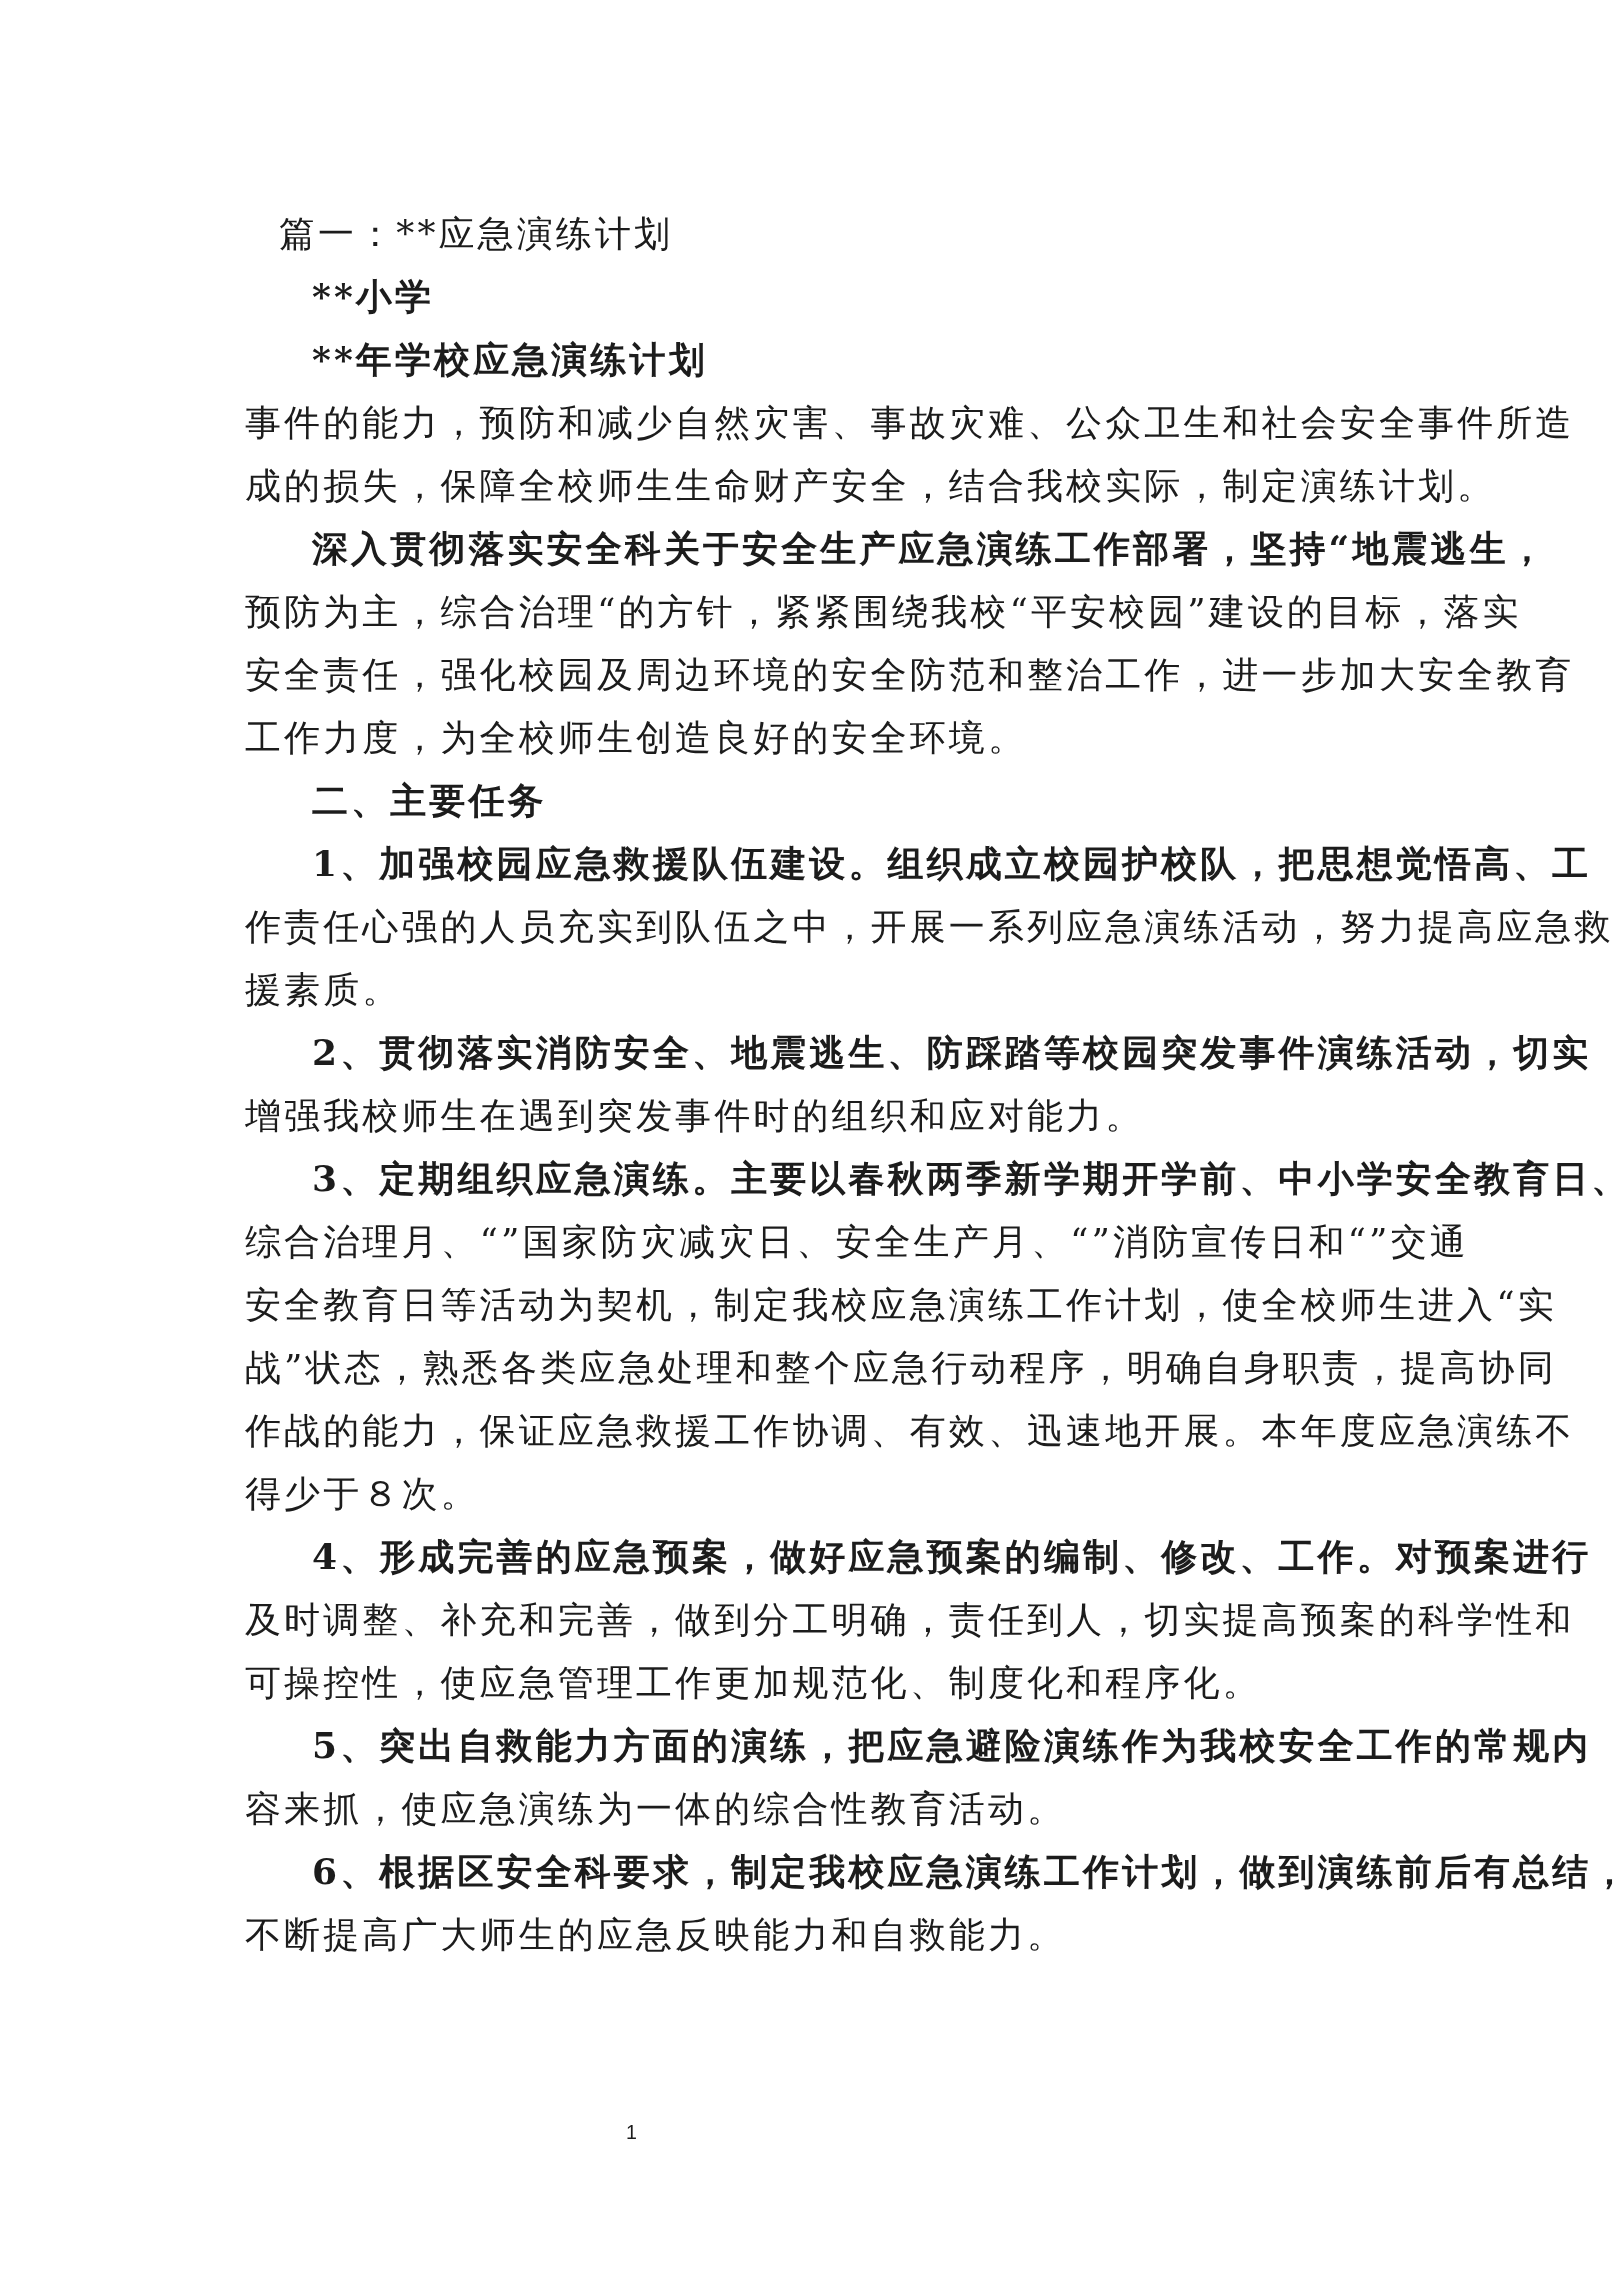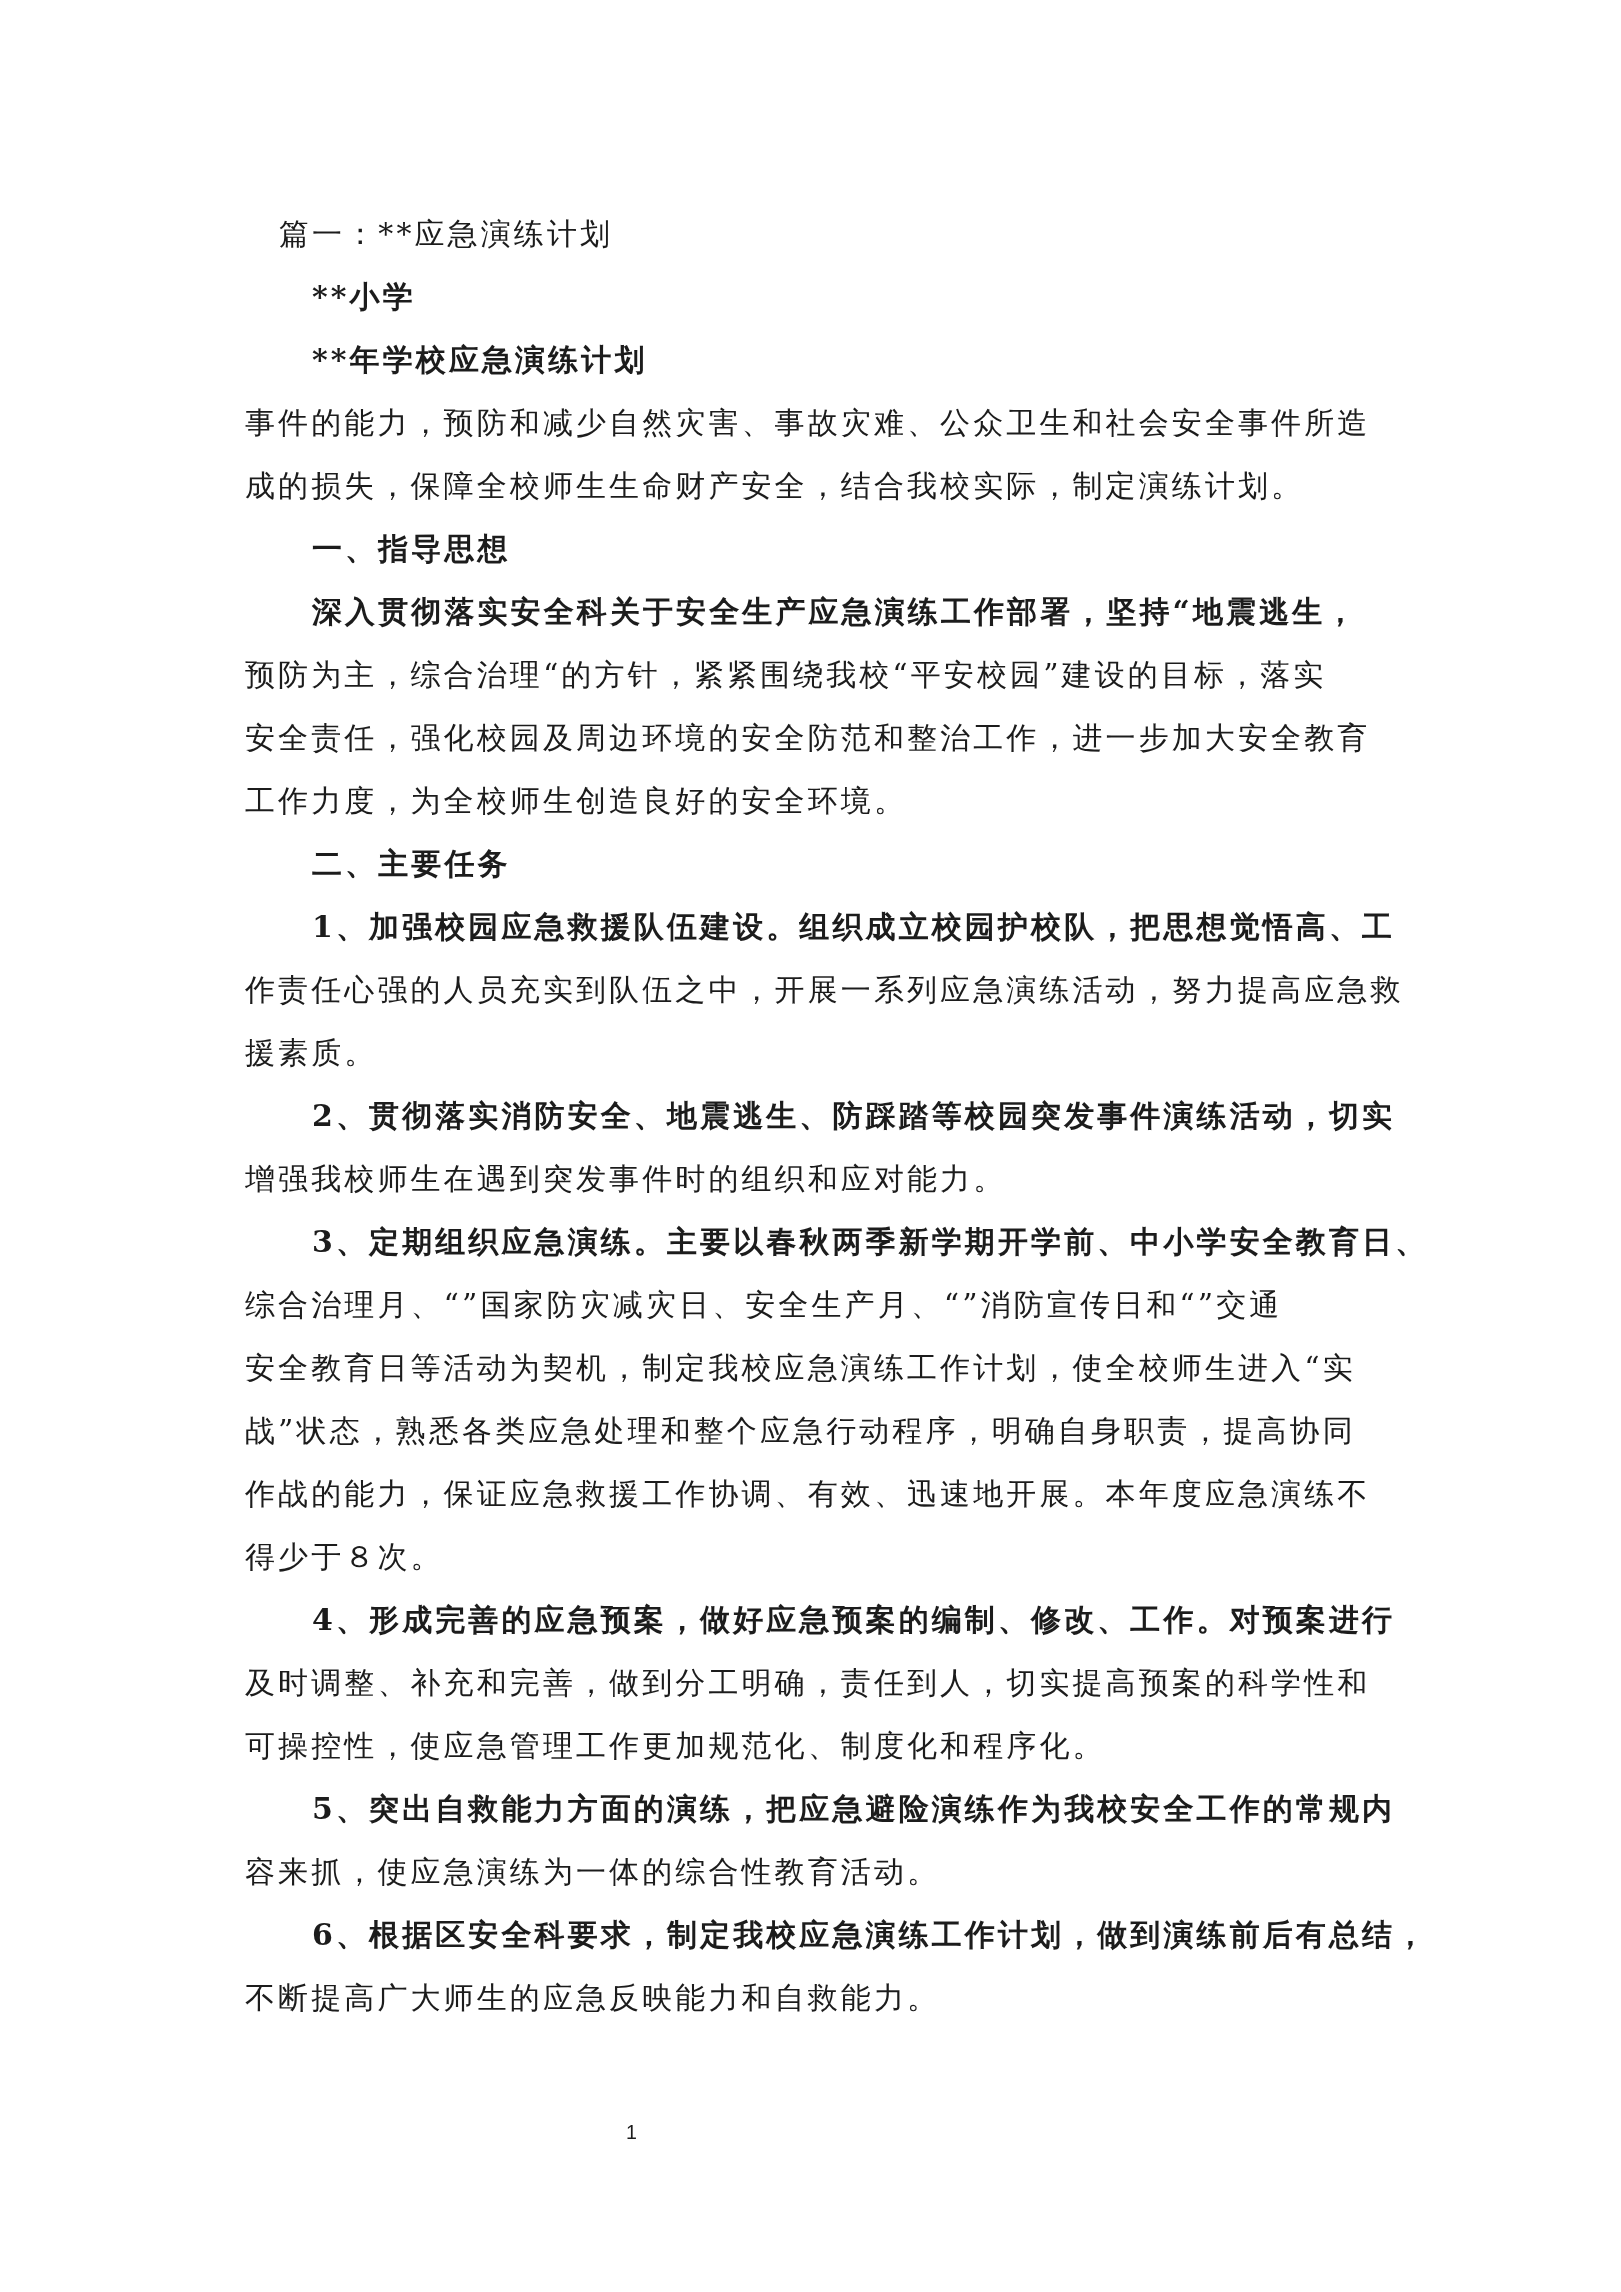--- a/index.html
+++ b/index.html
@@ -24,21 +24,21 @@
     }
     .body-text {
       position: absolute;
       left: 245px;
       top: 202px;
       width: 1117px;
     }
     .line {
       height: 63px;
       line-height: 63px;
-      font-size: 30px;
+      font-size: 36px;
       letter-spacing: 3.1px;
       white-space: nowrap;
     }
     .indent1 { padding-left: 34px; }
     .indent2 { padding-left: 67px; font-weight: bold; }
     .page-number {
       position: absolute;
       left: 617px;
       top: 2121px;
       width: 29px;
@@ -51,21 +51,20 @@
 </head>
 <body>
 
 <div class="page">
   <div class="body-text">
     <div class="line indent1">篇一：**应急演练计划</div>
     <div class="line indent2">**小学</div>
     <div class="line indent2">**年学校应急演练计划</div>
     <div class="line">事件的能力，预防和减少自然灾害、事故灾难、公众卫生和社会安全事件所造</div>
     <div class="line">成的损失，保障全校师生生命财产安全，结合我校实际，制定演练计划。</div>
-    <div class="line indent2">一、指导思想</div>
     <div class="line indent2">深入贯彻落实安全科关于安全生产应急演练工作部署，坚持“地震逃生，</div>
     <div class="line">预防为主，综合治理“的方针，紧紧围绕我校“平安校园”建设的目标，落实</div>
     <div class="line">安全责任，强化校园及周边环境的安全防范和整治工作，进一步加大安全教育</div>
     <div class="line">工作力度，为全校师生创造良好的安全环境。</div>
     <div class="line indent2">二、主要任务</div>
     <div class="line indent2">1、加强校园应急救援队伍建设。组织成立校园护校队，把思想觉悟高、工</div>
     <div class="line">作责任心强的人员充实到队伍之中，开展一系列应急演练活动，努力提高应急救</div>
     <div class="line">援素质。</div>
     <div class="line indent2">2、贯彻落实消防安全、地震逃生、防踩踏等校园突发事件演练活动，切实</div>
     <div class="line">增强我校师生在遇到突发事件时的组织和应对能力。</div>

